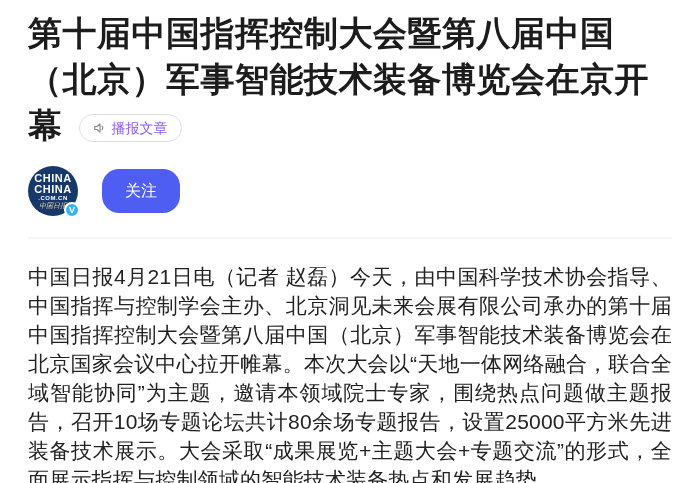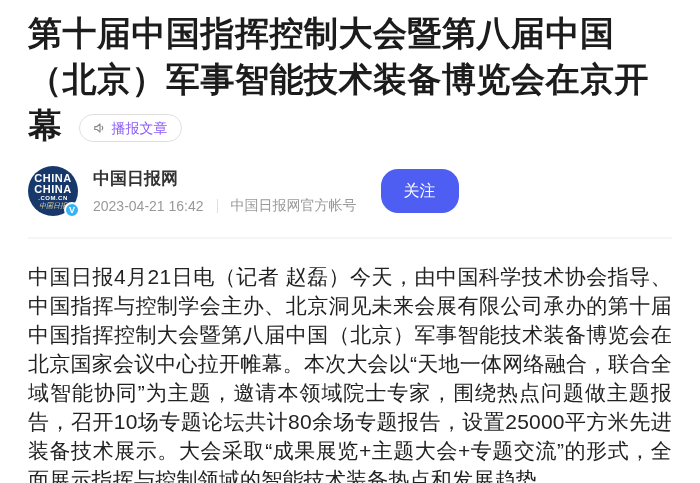--- a/index.html
+++ b/index.html
@@ -169,28 +169,20 @@
   <div class="author-row">
 
     <div class="avatar">
       <span class="av-l1">CHINA</span>
       <span class="av-l2">CHINA</span>
       <span class="av-l3">.COM.CN</span>
       <span class="av-l4">中国日报</span>
       <span class="verified-badge">V</span>
     </div>
 
-    <div class="author-info">
-      <div class="author-name">中国日报网</div>
-      <div class="author-meta">
-        <span>2023-04-21 16:42</span>
-        <span class="meta-sep"></span>
-        <span>中国日报网官方帐号</span>
-      </div>
-    </div>
 
     <button class="follow-btn">关注</button>
   </div>
 
   <div class="divider"></div>
 
   <p class="article-body">中国日报4月21日电（记者 赵磊）今天，由中国科学技术协会指导、中国指挥与控制学会主办、北京洞见未来会展有限公司承办的第十届中国指挥控制大会暨第八届中国（北京）军事智能技术装备博览会在北京国家会议中心拉开帷幕。本次大会以“天地一体网络融合，联合全域智能协同”为主题，邀请本领域院士专家，围绕热点问题做主题报告，召开10场专题论坛共计80余场专题报告，设置25000平方米先进装备技术展示。大会采取“成果展览+主题大会+专题交流”的形式，全面展示指挥与控制领域的智能技术装备热点和发展趋势。</p>
 
 </div>
 

